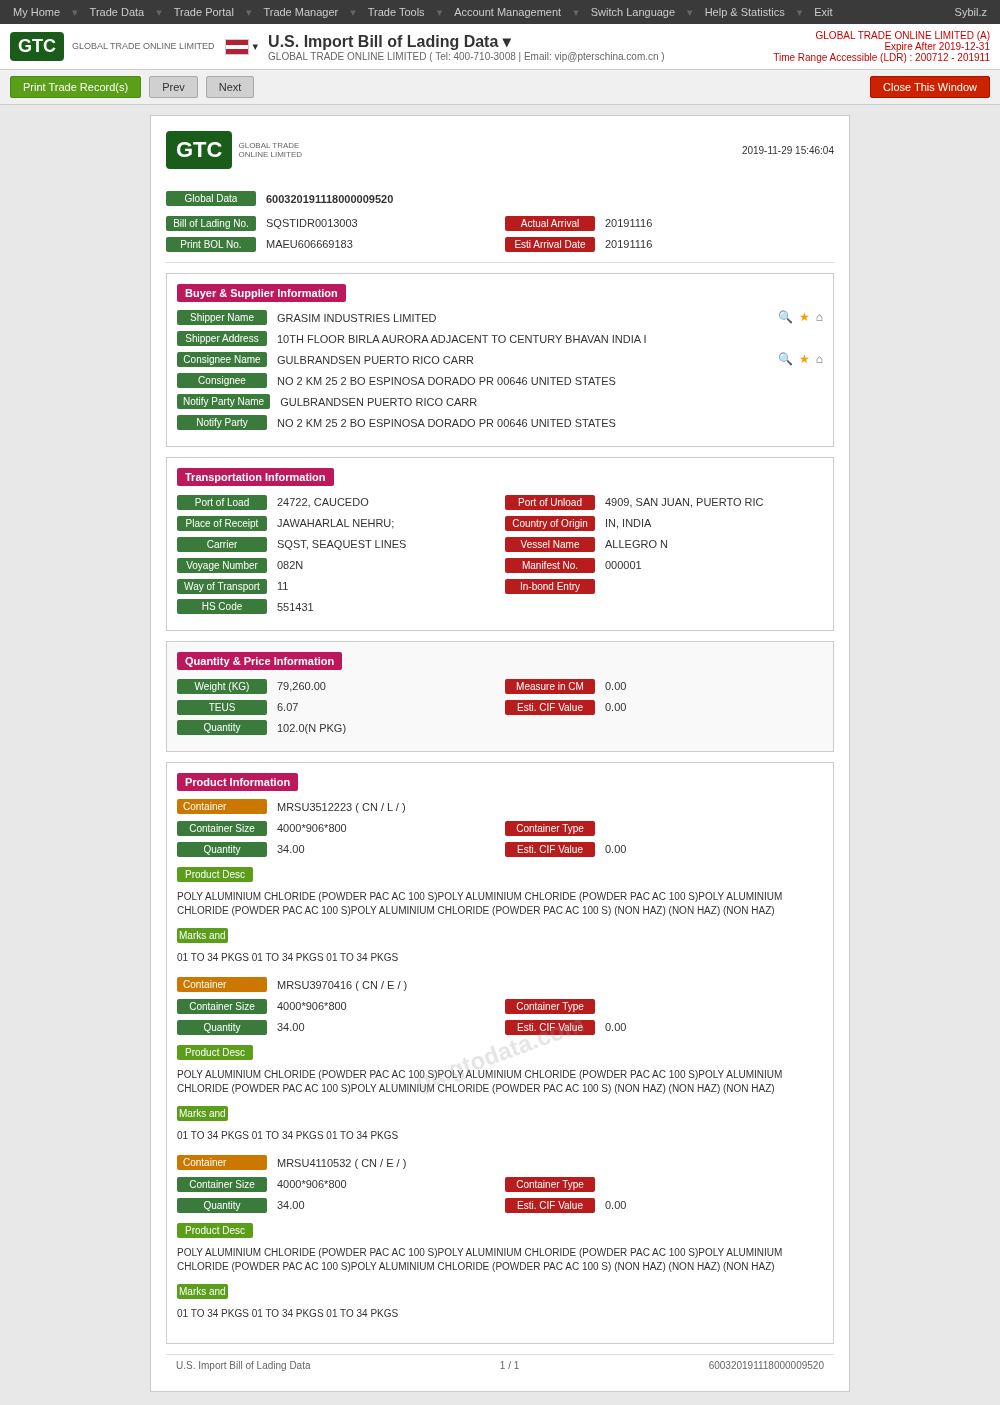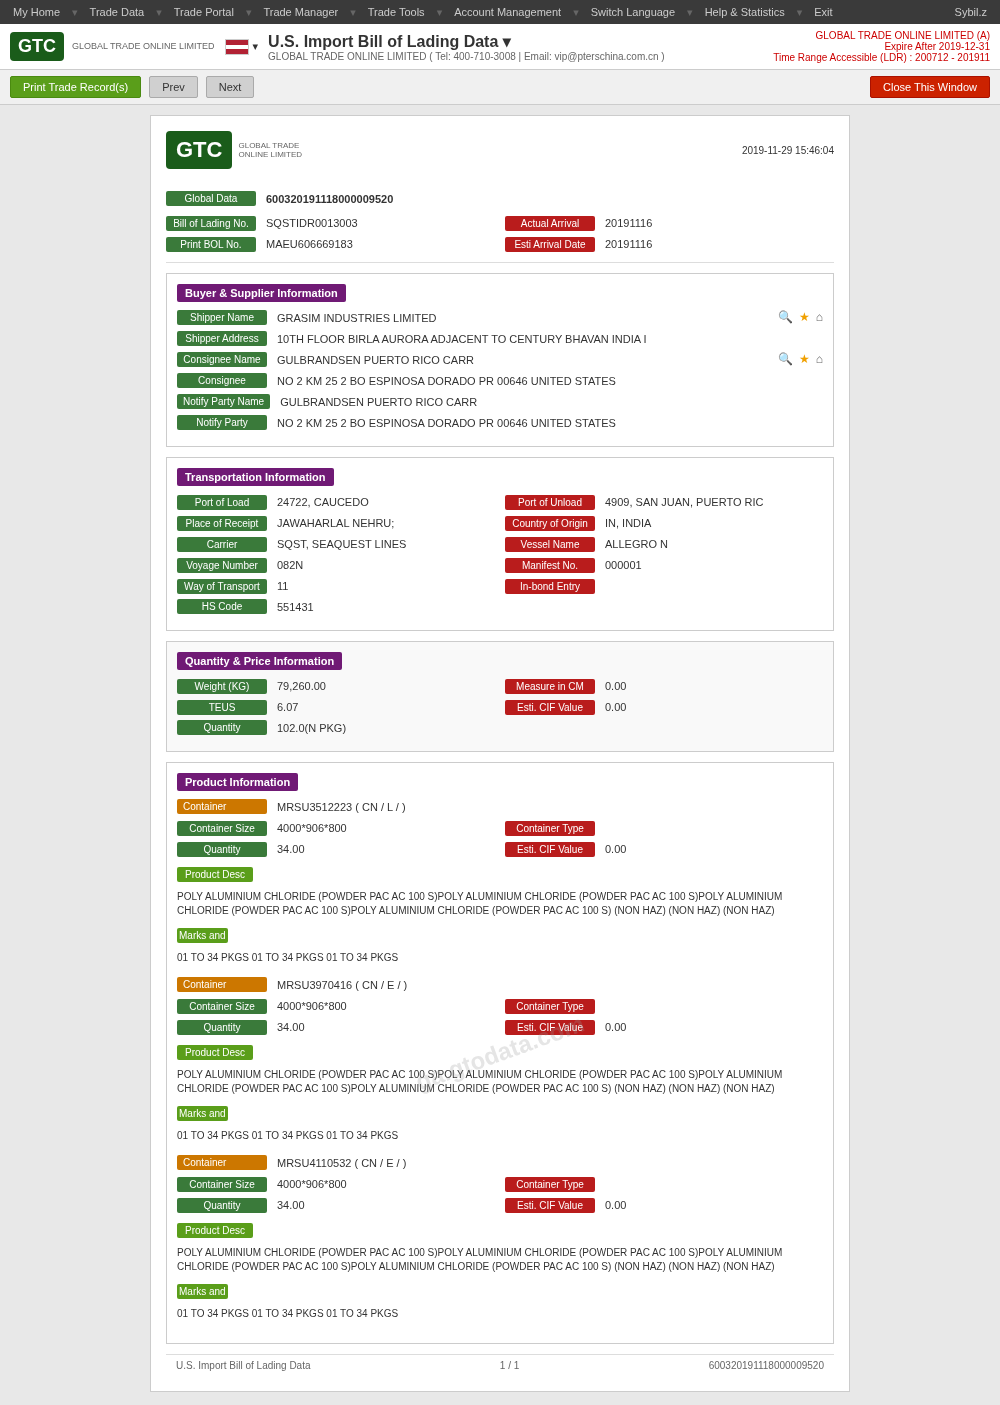--- a/index.html
+++ b/index.html
@@ -47,21 +47,21 @@
     .field-label-orange { background: #cc7700; color: #fff; padding: 2px 6px; font-size: 10px; white-space: nowrap; border-radius: 2px; min-width: 90px; text-align: left; }
     .field-label-blue { background: #b91c1c; color: #fff; padding: 2px 6px; font-size: 10px; white-space: nowrap; border-radius: 2px; min-width: 90px; text-align: center; }
     .field-value { font-size: 11px; color: #333; padding: 2px 4px; flex: 1; }
     .field-value-bold { font-size: 11px; color: #333; font-weight: bold; padding: 2px 4px; flex: 1; }
 
     
     .section-divider { border-top: 1px solid #ddd; margin: 10px 0; }
 
     
     .section-box { border: 1px solid #ccc; padding: 10px; margin-bottom: 10px; }
-    .section-header { background: #701a75; color: #fff; padding: 3px 8px; font-size: 11px; font-weight: bold; margin-bottom: 8px; border-radius: 2px; display: inline-block; }
+    .section-header { background: #be185d; color: #fff; padding: 3px 8px; font-size: 11px; font-weight: bold; margin-bottom: 8px; border-radius: 2px; display: inline-block; }
 
     
     .two-col { display: flex; gap: 10px; margin-bottom: 5px; }
     .two-col > div { flex: 1; display: flex; align-items: center; gap: 6px; }
 
     
     .icon-search { font-size: 12px; color: #666; cursor: pointer; }
     .icon-star { font-size: 12px; color: #f0a000; cursor: pointer; }
     .icon-home { font-size: 12px; color: #666; cursor: pointer; }
 

